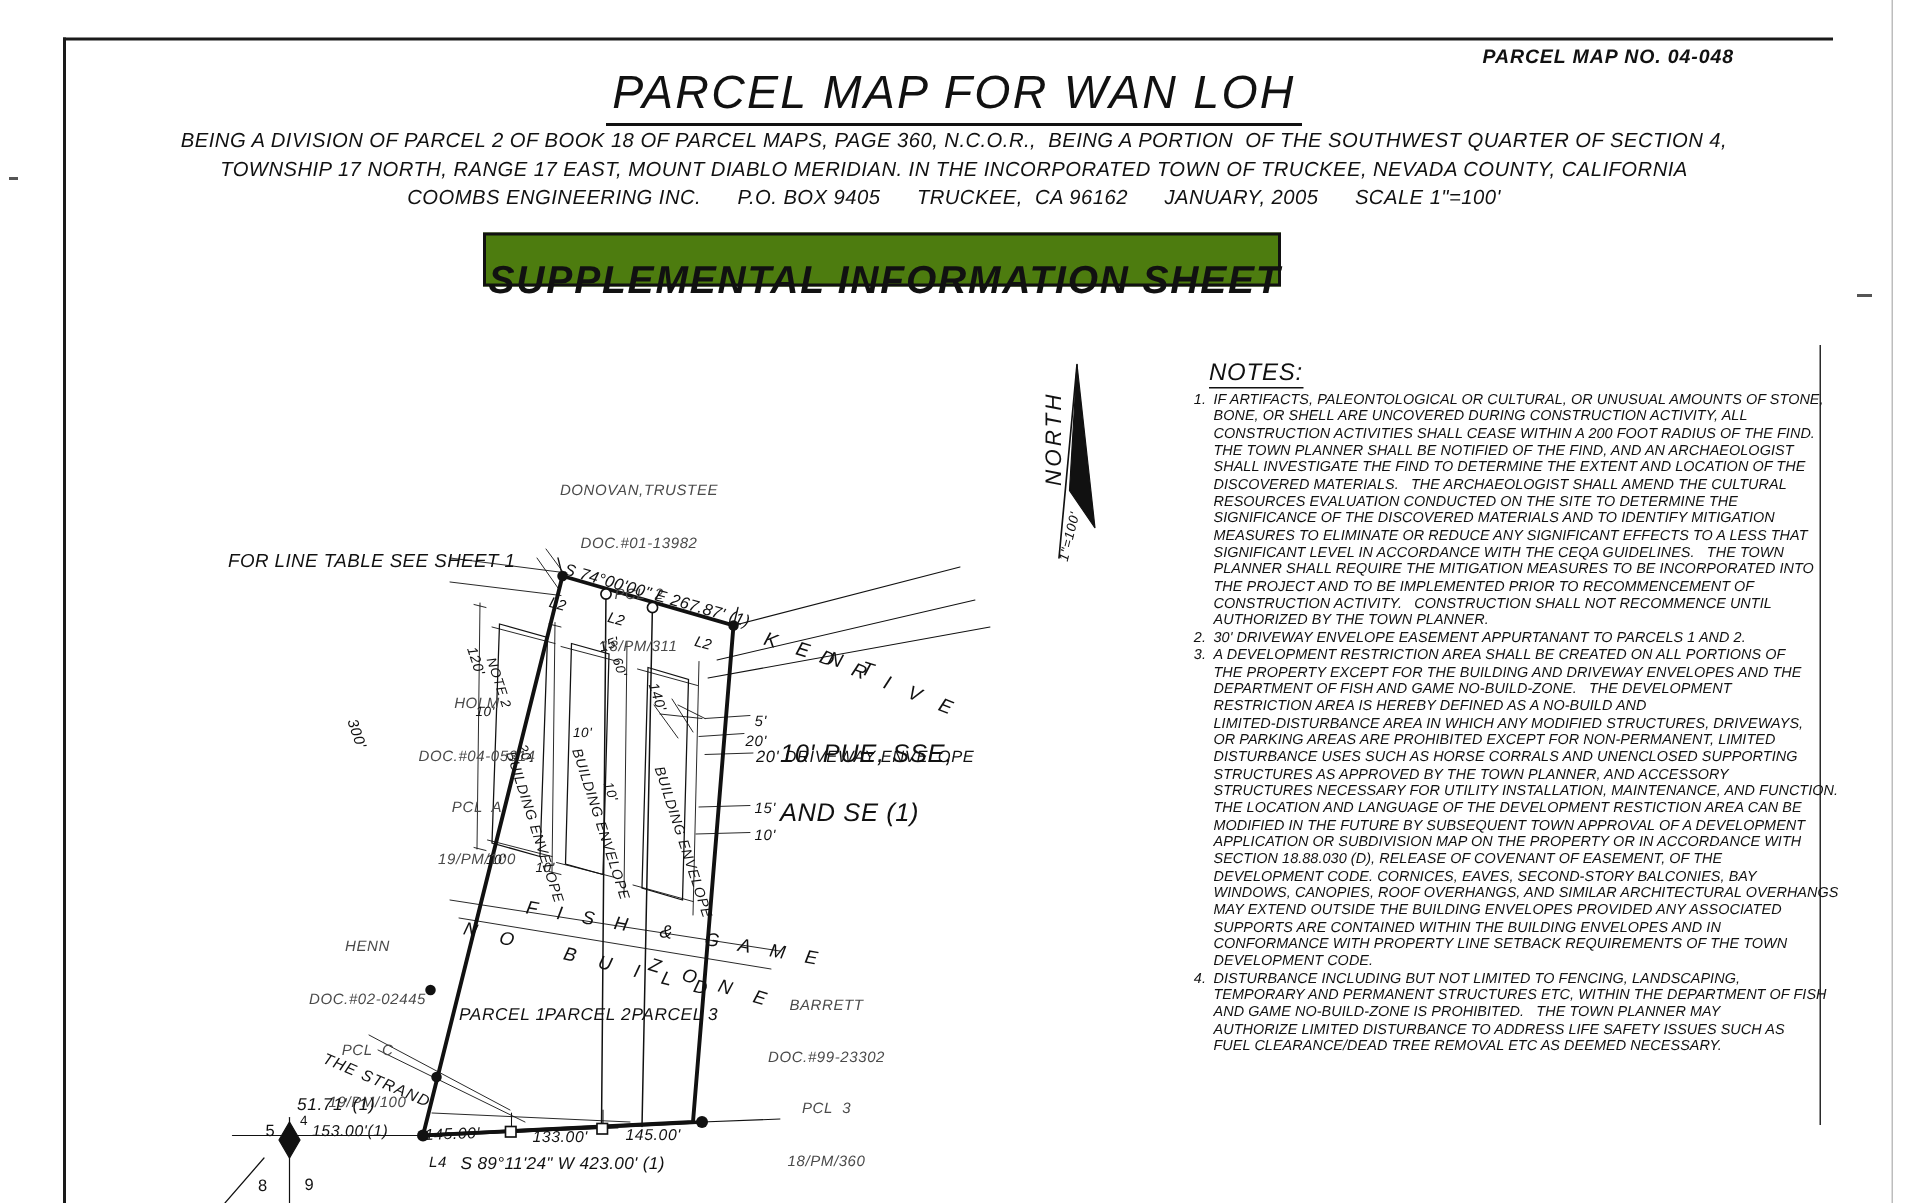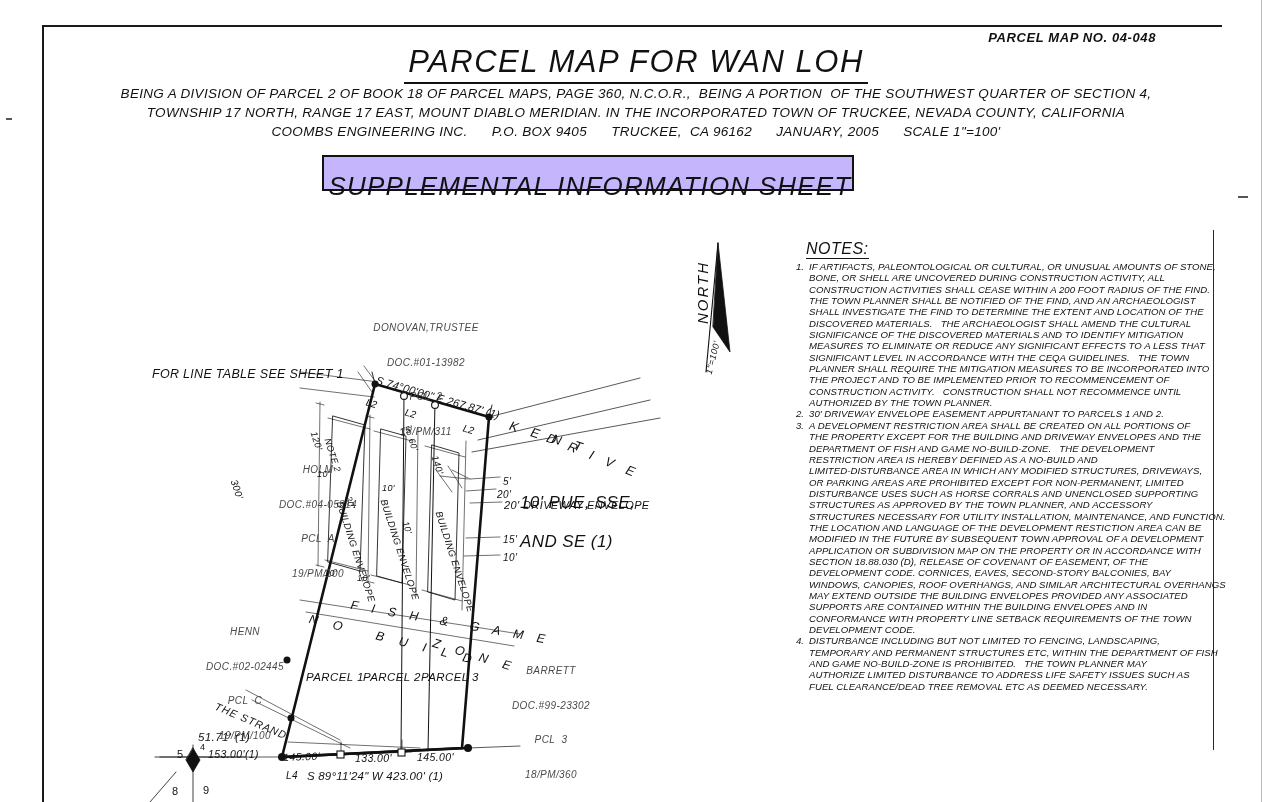--- a/index.html
+++ b/index.html
@@ -33,21 +33,21 @@
   
   #parcel-no{left:0;top:30px;width:1156px;text-align:right;font-size:13px;font-weight:bold;letter-spacing:.6px;}
   #main-title{left:0;top:44px;width:1272px;text-align:center;font-size:31px;letter-spacing:1.5px;}
   #main-title span{border-bottom:2px solid #111;padding:0 4px 3px 4px;}
   #legal-1{left:0;top:86px;width:1272px;text-align:center;font-size:13.5px;letter-spacing:.3px;}
   #legal-2{left:0;top:105px;width:1272px;text-align:center;font-size:13.5px;letter-spacing:.3px;}
   #legal-3{left:0;top:124px;width:1272px;text-align:center;font-size:13.5px;letter-spacing:.3px;}
 
   #sis-box{
     position:absolute;left:322px;top:155px;width:532px;height:36px;
-    border:2px solid #111;box-sizing:border-box;background:#c4b5fd;
+    border:2px solid #111;box-sizing:border-box;background:#4d7c0f;font-weight:bold;
   }
   #sis-text{
     left:0;top:14px;width:532px;text-align:center;font-size:26px;letter-spacing:1.2px;
   }
 
   
   #notes-head{left:806px;top:240px;font-size:16px;letter-spacing:.5px;}
   #notes-head span{border-bottom:1.5px solid #111;padding-bottom:1px;}
   #notes-list{
     position:absolute;left:788px;top:261px;width:422px;
@@ -160,20 +160,21 @@
   <div id="notes-list">
       <div class="note">
         <div class="num">1.</div>
         <div class="body">
           <div>IF ARTIFACTS, PALEONTOLOGICAL OR CULTURAL, OR UNUSUAL AMOUNTS OF STONE,</div>
           <div>BONE, OR SHELL ARE UNCOVERED DURING CONSTRUCTION ACTIVITY, ALL</div>
           <div>CONSTRUCTION ACTIVITIES SHALL CEASE WITHIN A 200 FOOT RADIUS OF THE FIND.</div>
           <div>THE TOWN PLANNER SHALL BE NOTIFIED OF THE FIND, AND AN ARCHAEOLOGIST</div>
           <div>SHALL INVESTIGATE THE FIND TO DETERMINE THE EXTENT AND LOCATION OF THE</div>
           <div>DISCOVERED MATERIALS.   THE ARCHAEOLOGIST SHALL AMEND THE CULTURAL</div>
+          <div>RESOURCES EVALUATION CONDUCTED ON THE SITE TO DETERMINE THE</div>
           <div>SIGNIFICANCE OF THE DISCOVERED MATERIALS AND TO IDENTIFY MITIGATION</div>
           <div>MEASURES TO ELIMINATE OR REDUCE ANY SIGNIFICANT EFFECTS TO A LESS THAT</div>
           <div>SIGNIFICANT LEVEL IN ACCORDANCE WITH THE CEQA GUIDELINES.   THE TOWN</div>
           <div>PLANNER SHALL REQUIRE THE MITIGATION MEASURES TO BE INCORPORATED INTO</div>
           <div>THE PROJECT AND TO BE IMPLEMENTED PRIOR TO RECOMMENCEMENT OF</div>
           <div>CONSTRUCTION ACTIVITY.   CONSTRUCTION SHALL NOT RECOMMENCE UNTIL</div>
           <div>AUTHORIZED BY THE TOWN PLANNER.</div>
         </div>
       </div>
       <div class="note">

